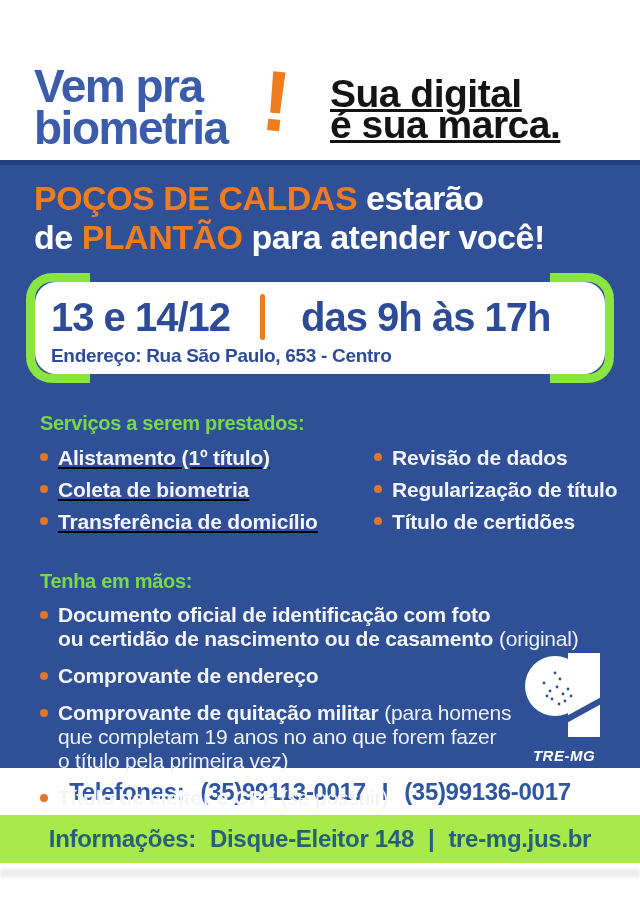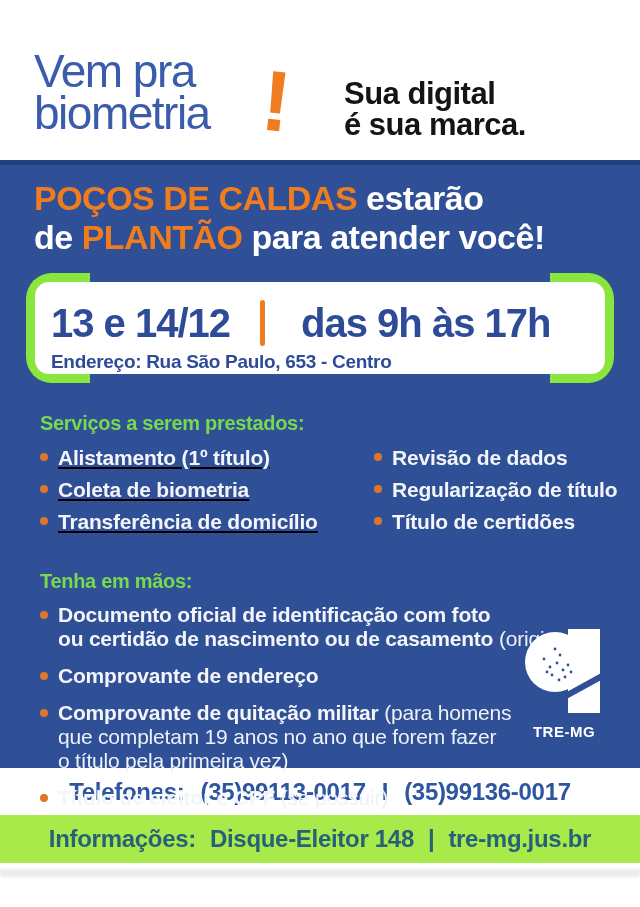--- a/index.html
+++ b/index.html
@@ -4,45 +4,45 @@
 <style>
   * { margin:0; padding:0; box-sizing:border-box; }
   body { background:#dcdcdc; font-family:"Liberation Sans", sans-serif; }
   .page {
     width:640px; height:907px; background:#ffffff; position:relative;
     overflow:hidden; margin:0 auto;
   }
 
   
   .header { position:relative; height:160px; background:#ffffff; }
-  .brand { position:absolute; left:34px; top:50px; font-weight:400;
+  .brand { position:absolute; left:34px; top:65px; font-weight:700;
            font-size:46px; line-height:42px; letter-spacing:-1.5px;
            color:var(--header-title-blue,#3b5cab); }
   .bang { position:absolute; left:262px; top:58px; font-size:86px; font-weight:800;
           color:var(--orange,#ef7c1f); transform:rotate(6deg); line-height:1; }
-  .tagline { position:absolute; left:344px; top:78px; font-weight:800;
-             font-size:31px; line-height:31px; letter-spacing:-0.5px;
-             color:var(--tagline-dark,#141414); }
+  .tagline { position:absolute; left:330px; top:78px; font-weight:800;
+             font-size:39px; line-height:31px; letter-spacing:-0.5px;
+             color:var(--tagline-dark,#141414);text-decoration:underline; }
 
   
   .body-blue { height:608px; background:var(--blue-bg,#2f5096);
                border-top:5px solid var(--blue-bg-dark,#223f7d);
                position:relative; padding-top:14px; }
   .headline { margin-left:34px; font-size:34px; line-height:39px; font-weight:800;
               letter-spacing:-0.5px; color:#ffffff; }
   .headline .hl { color:var(--orange,#ef7c1f); }
 
   
   .schedule-wrap { position:relative; width:588px; height:110px; margin:16px 0 0 26px; }
   .bracket { position:absolute; top:0; bottom:0; width:64px;
              border:9px solid var(--bracket-green,#8ae63e); }
   .bracket-left  { left:0;  border-right:none; border-radius:26px 0 0 26px; }
   .bracket-right { right:0; border-left:none;  border-radius:0 26px 26px 0; }
   .schedule-box { position:absolute; left:9px; right:9px; top:9px; bottom:9px;
-                  background:#ffffff; border-radius:14px; padding:18px 0 0 16px; }
+                  background:#ffffff; border-radius:21px; padding:12px 0 0 16px; }
   .schedule-row { display:flex; align-items:center; }
   .dates, .hours { font-size:40px; font-weight:800; letter-spacing:-1px;
                    color:var(--box-text-blue,#2d4b97); }
   .orange-divider { width:5px; height:46px; border-radius:3px;
                     background:var(--orange,#ef7c1f); margin:0 36px 0 30px; }
   .address { margin-top:5px; font-size:19px; font-weight:800;
              color:var(--box-text-blue,#2d4b97); letter-spacing:-0.3px; }
 
   .section-heading { margin:29px 0 10px 40px; font-size:20px; font-weight:700;
                      color:var(--green-heading,#77d94d); letter-spacing:-0.3px; }
@@ -57,22 +57,22 @@
   ul.blist li { margin-bottom:7px; line-height:25px; }
   ul.blist li::before, .doc-item::before {
     content:""; position:absolute; left:0; top:8px; width:8px; height:8px;
     border-radius:50%; background:var(--bullet-orange,#e0762a);
   }
   .doc-list { margin-left:40px; }
   .doc-item { margin-bottom:13px; line-height:24px; }
   .doc-item .normal { font-weight:400; color:#eef1f7; }
 
   
-  .tre-logo { position:absolute; right:36px; bottom:28px; width:80px;
-              text-align:center; color:#ffffff; }
+  .tre-logo { position:absolute; right:36px; bottom:4px; width:80px;
+              text-align:center; color:#ffffff;font-style:italic; }
   .tre-logo .label { font-size:15px; font-weight:700; letter-spacing:0.5px; margin-top:2px; }
 
   
   .phones-band { height:47px; background:#ffffff; display:flex; align-items:center;
                  justify-content:center; gap:16px; font-size:24px; font-weight:800;
                  color:var(--phone-blue,#2d55a0); letter-spacing:-0.3px; }
   .info-band { height:48px; background:var(--band-green,#a7ea49); display:flex;
                align-items:center; justify-content:center; gap:14px; font-size:24px;
                font-weight:800; color:var(--footer-teal,#27607b); letter-spacing:-0.3px; }
   .bottom-strip { height:44px; background:#ffffff; }

